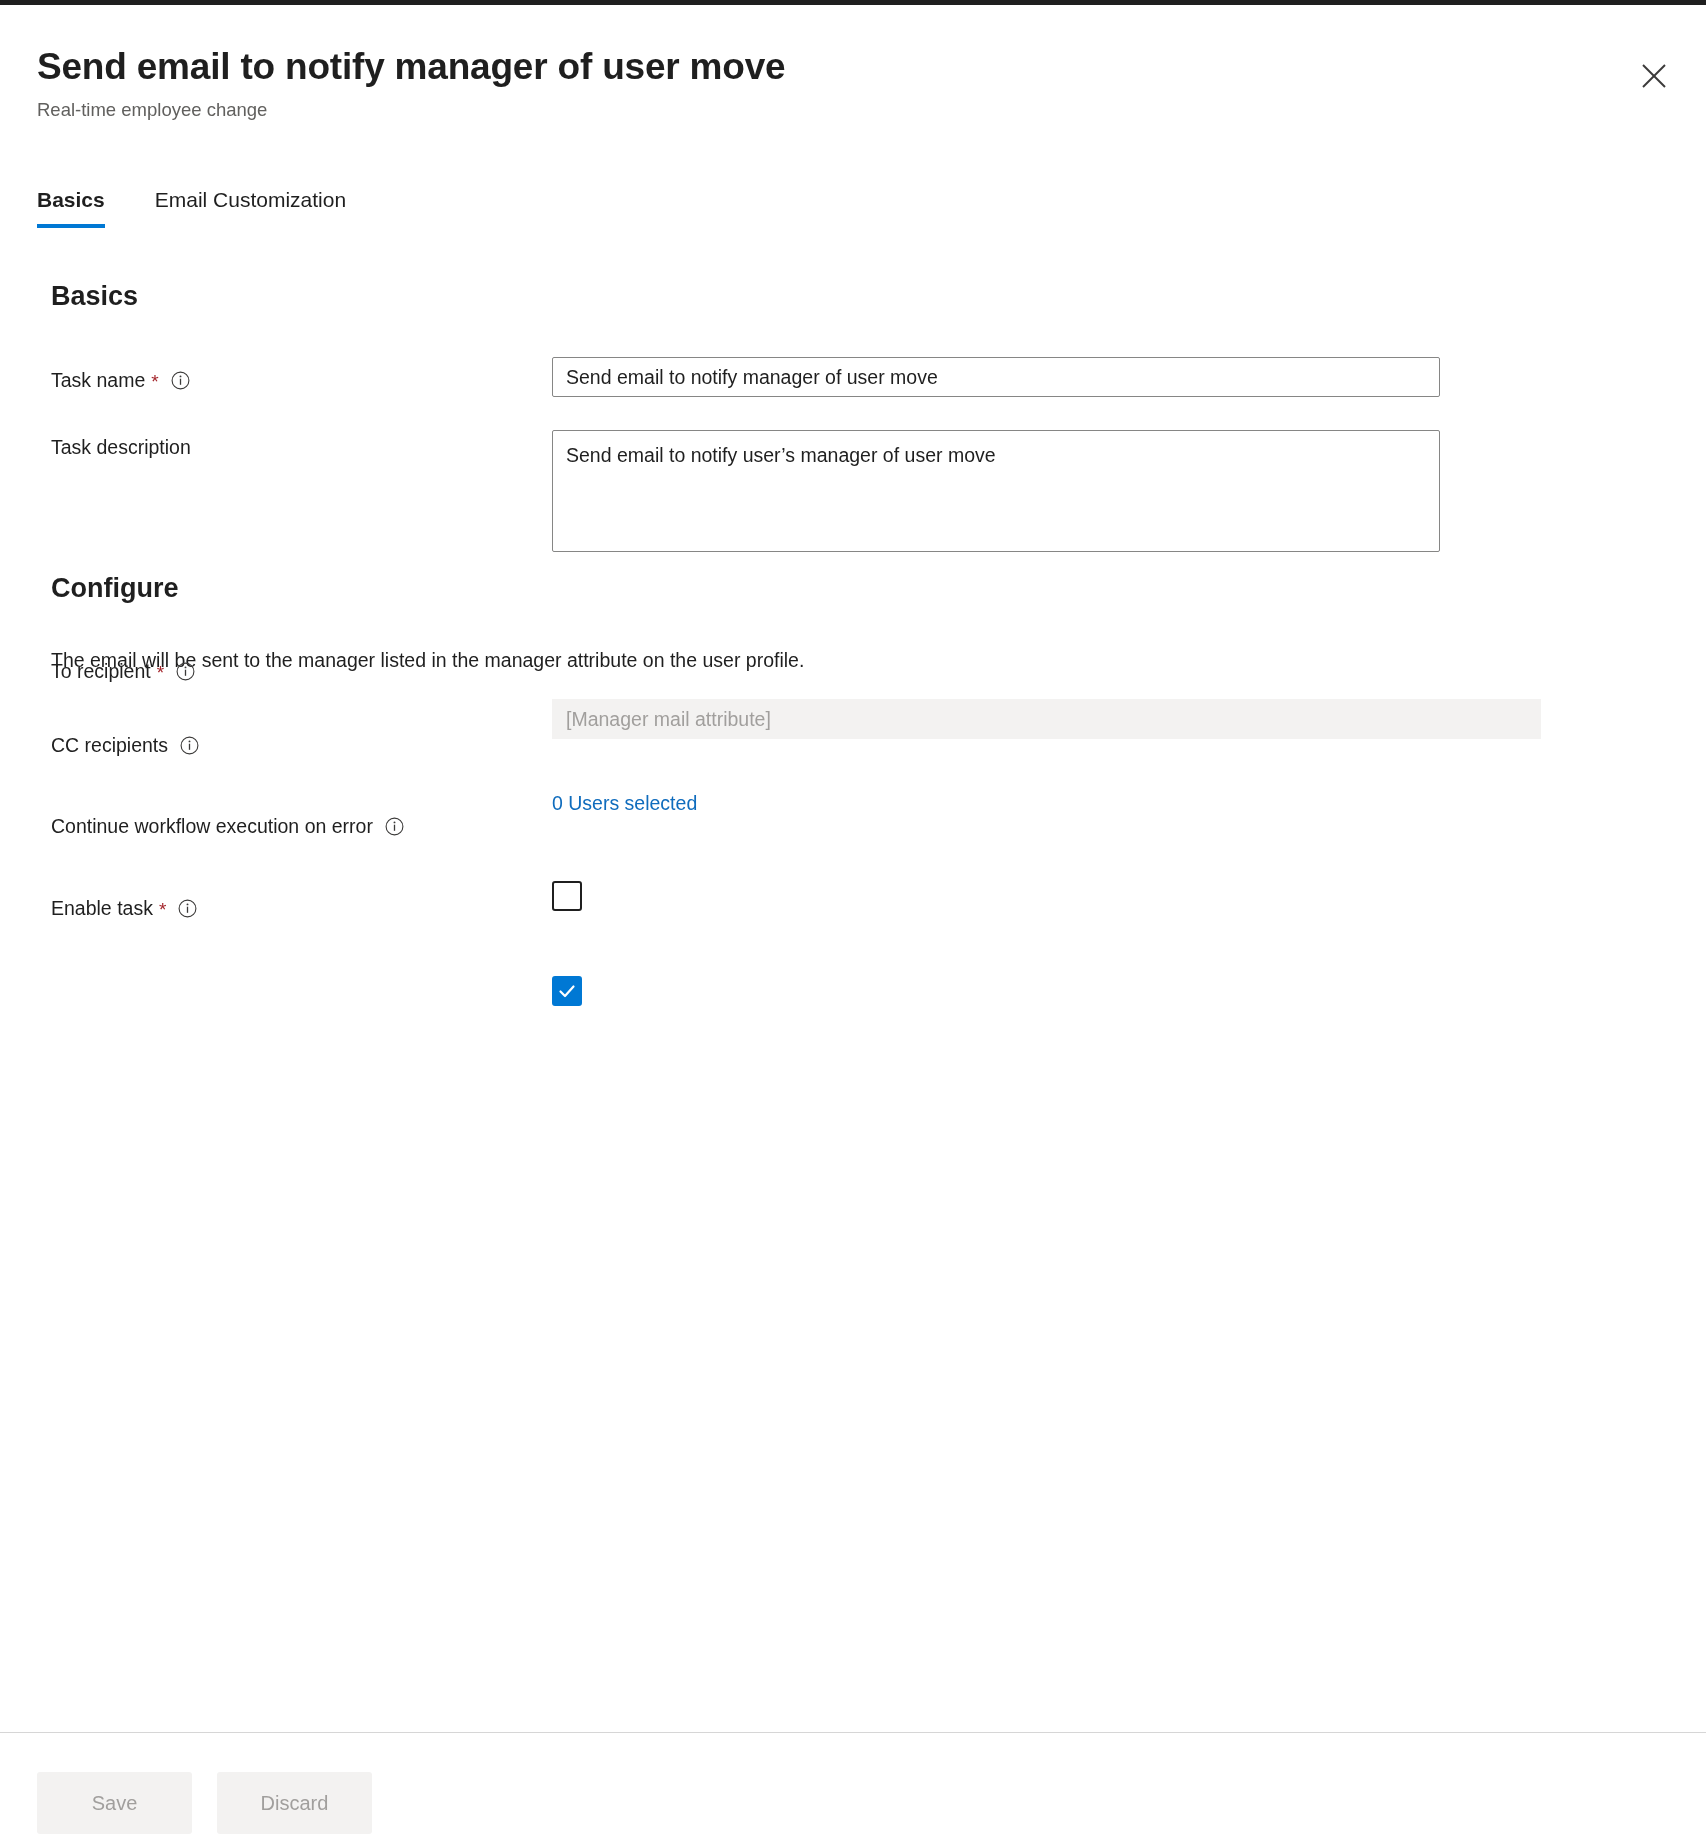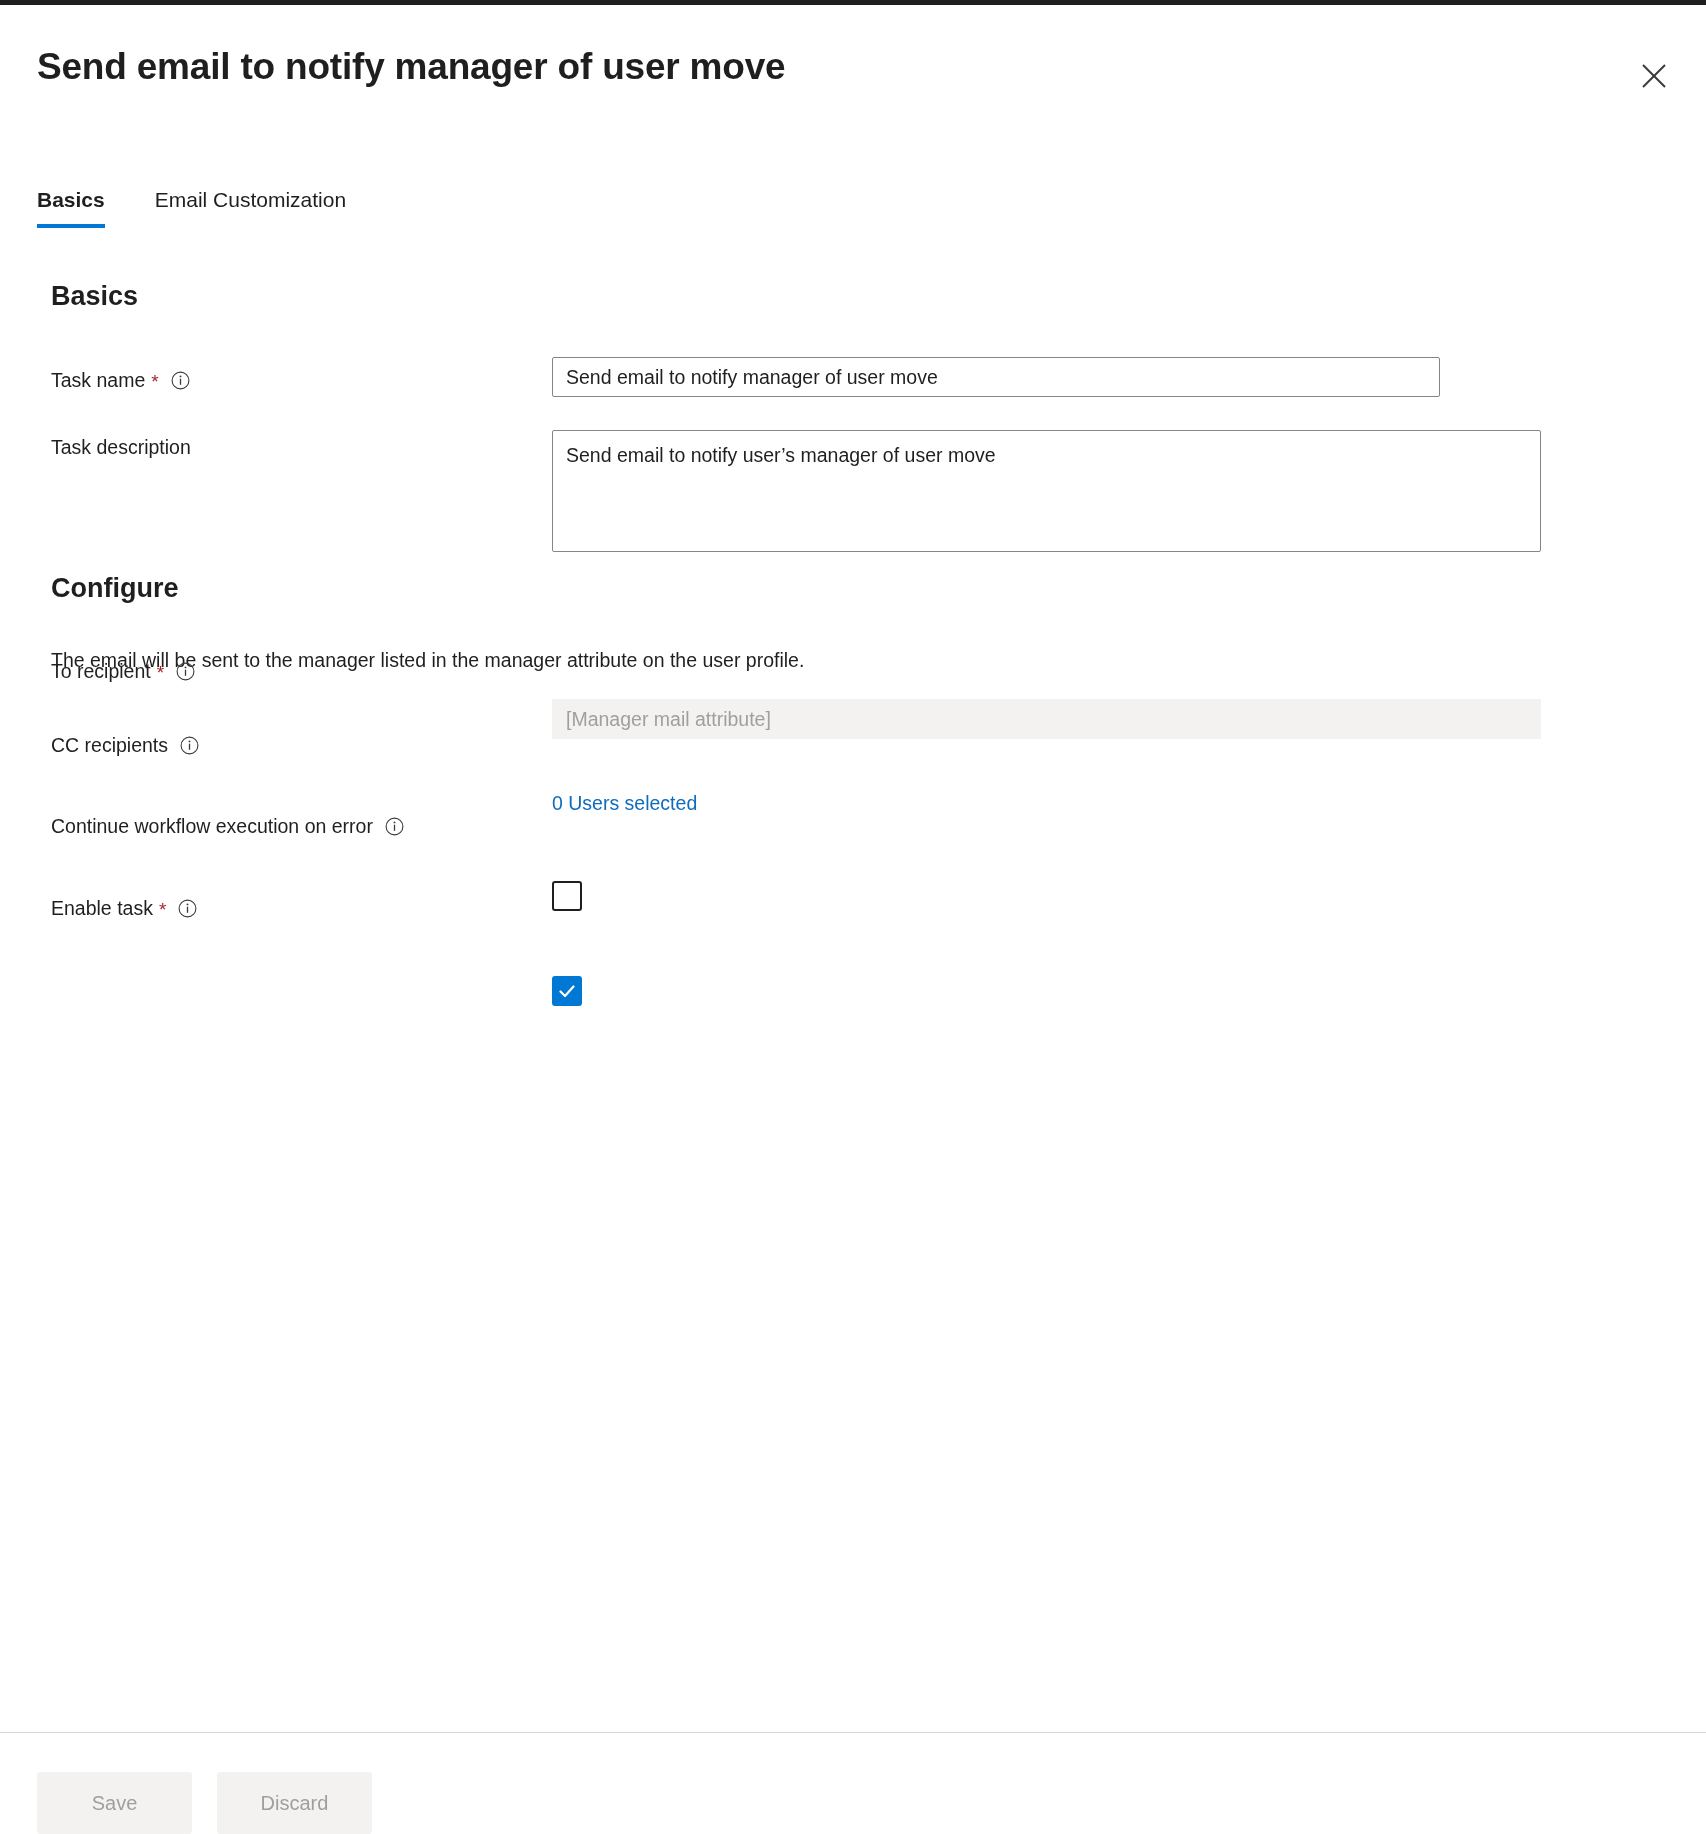--- a/index.html
+++ b/index.html
@@ -175,21 +175,21 @@
     font-size: 19.5px;
     color: #1f1f1f;
     padding: 0 13px;
     box-sizing: border-box;
     outline: none;
   }
   .textarea-input {
     position: absolute;
     left: 552px;
     top: 404px;
-    width: 989px;
+    width: 888px;
     height: 122px;
     border: 1px solid #868685;
     border-radius: 2px;
     background: #ffffff;
     font-family: "Liberation Sans", sans-serif;
     font-size: 19.5px;
     color: #1f1f1f;
     padding: 11px 13px;
     box-sizing: border-box;
     outline: none;
@@ -280,20 +280,21 @@
 </style>
 </head>
 <body>
 
 <div class="top-bar"></div>
 
 <div class="panel">
 
   <div class="header">
     <h1 class="title">Send email to notify manager of user move</h1>
+    <div class="subtitle">Real-time employee change</div>
   </div>
 
   <button class="close-btn">
     <span>
       <svg width="26" height="26" viewBox="0 0 26 26">
         <line x1="2" y1="2" x2="24" y2="24" stroke="#3b3a39" stroke-width="1.9"></line>
         <line x1="24" y1="2" x2="2" y2="24" stroke="#3b3a39" stroke-width="1.9"></line>
       </svg>
     </span>
   </button>

